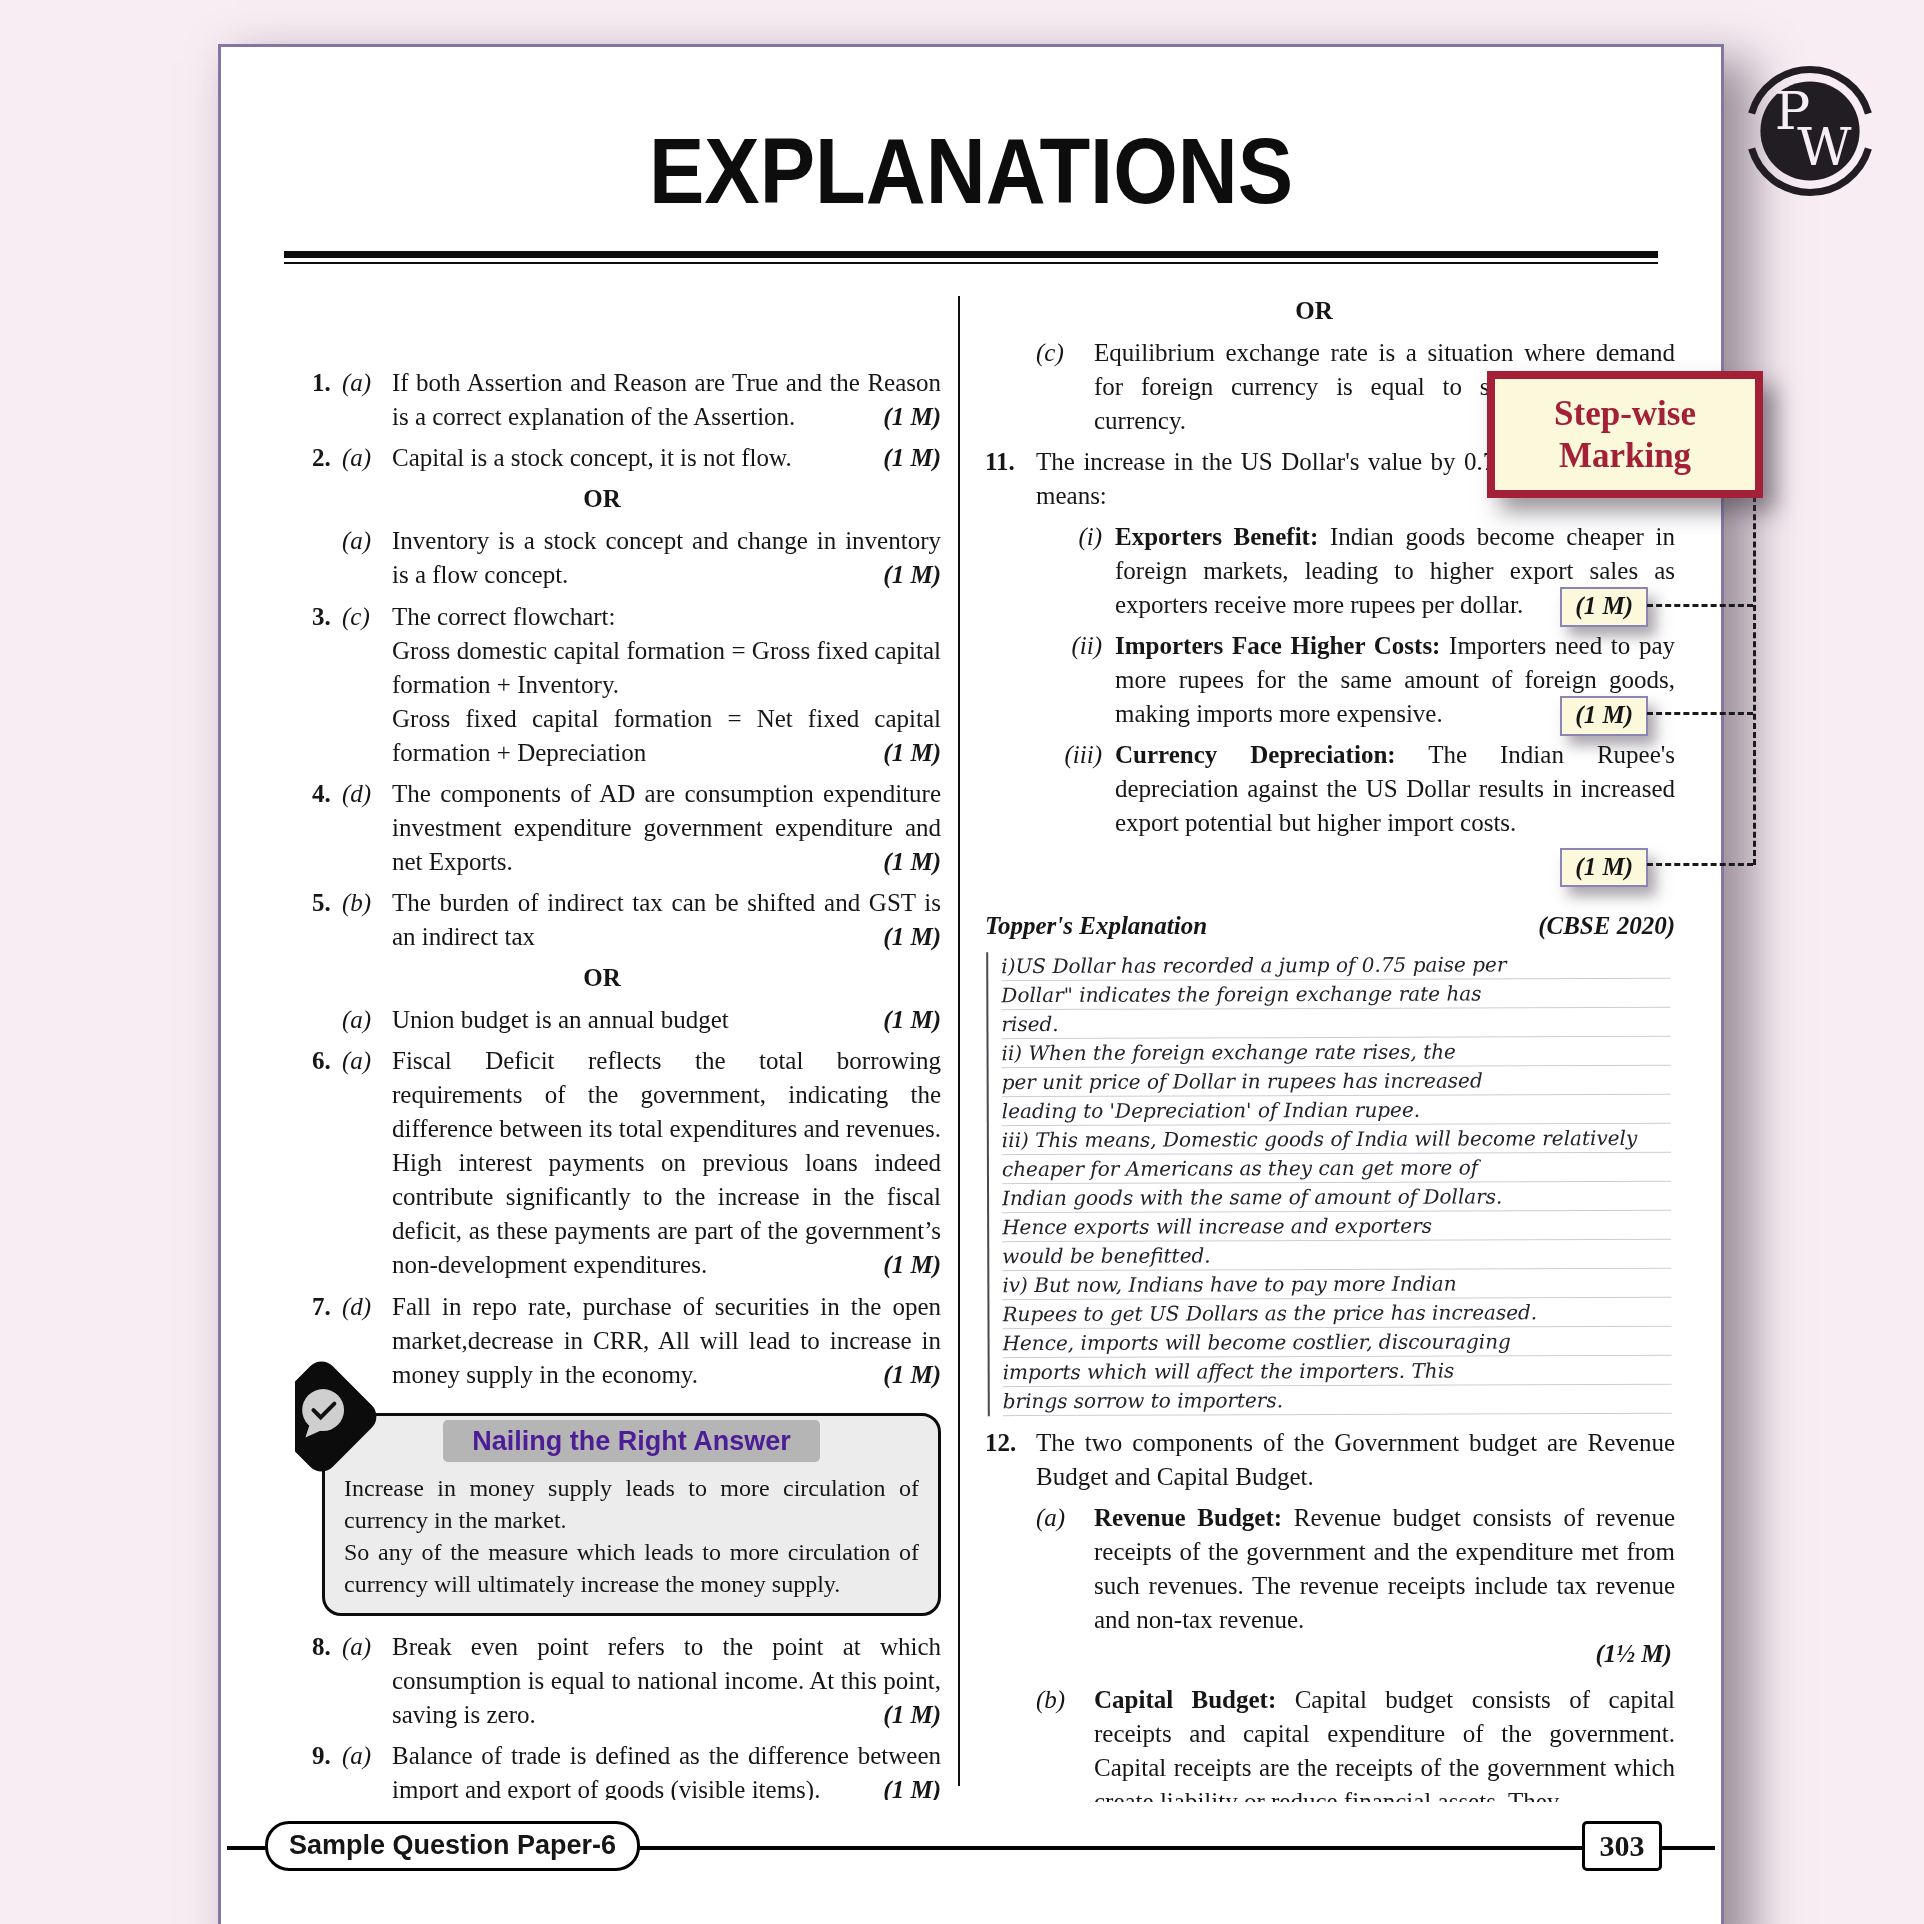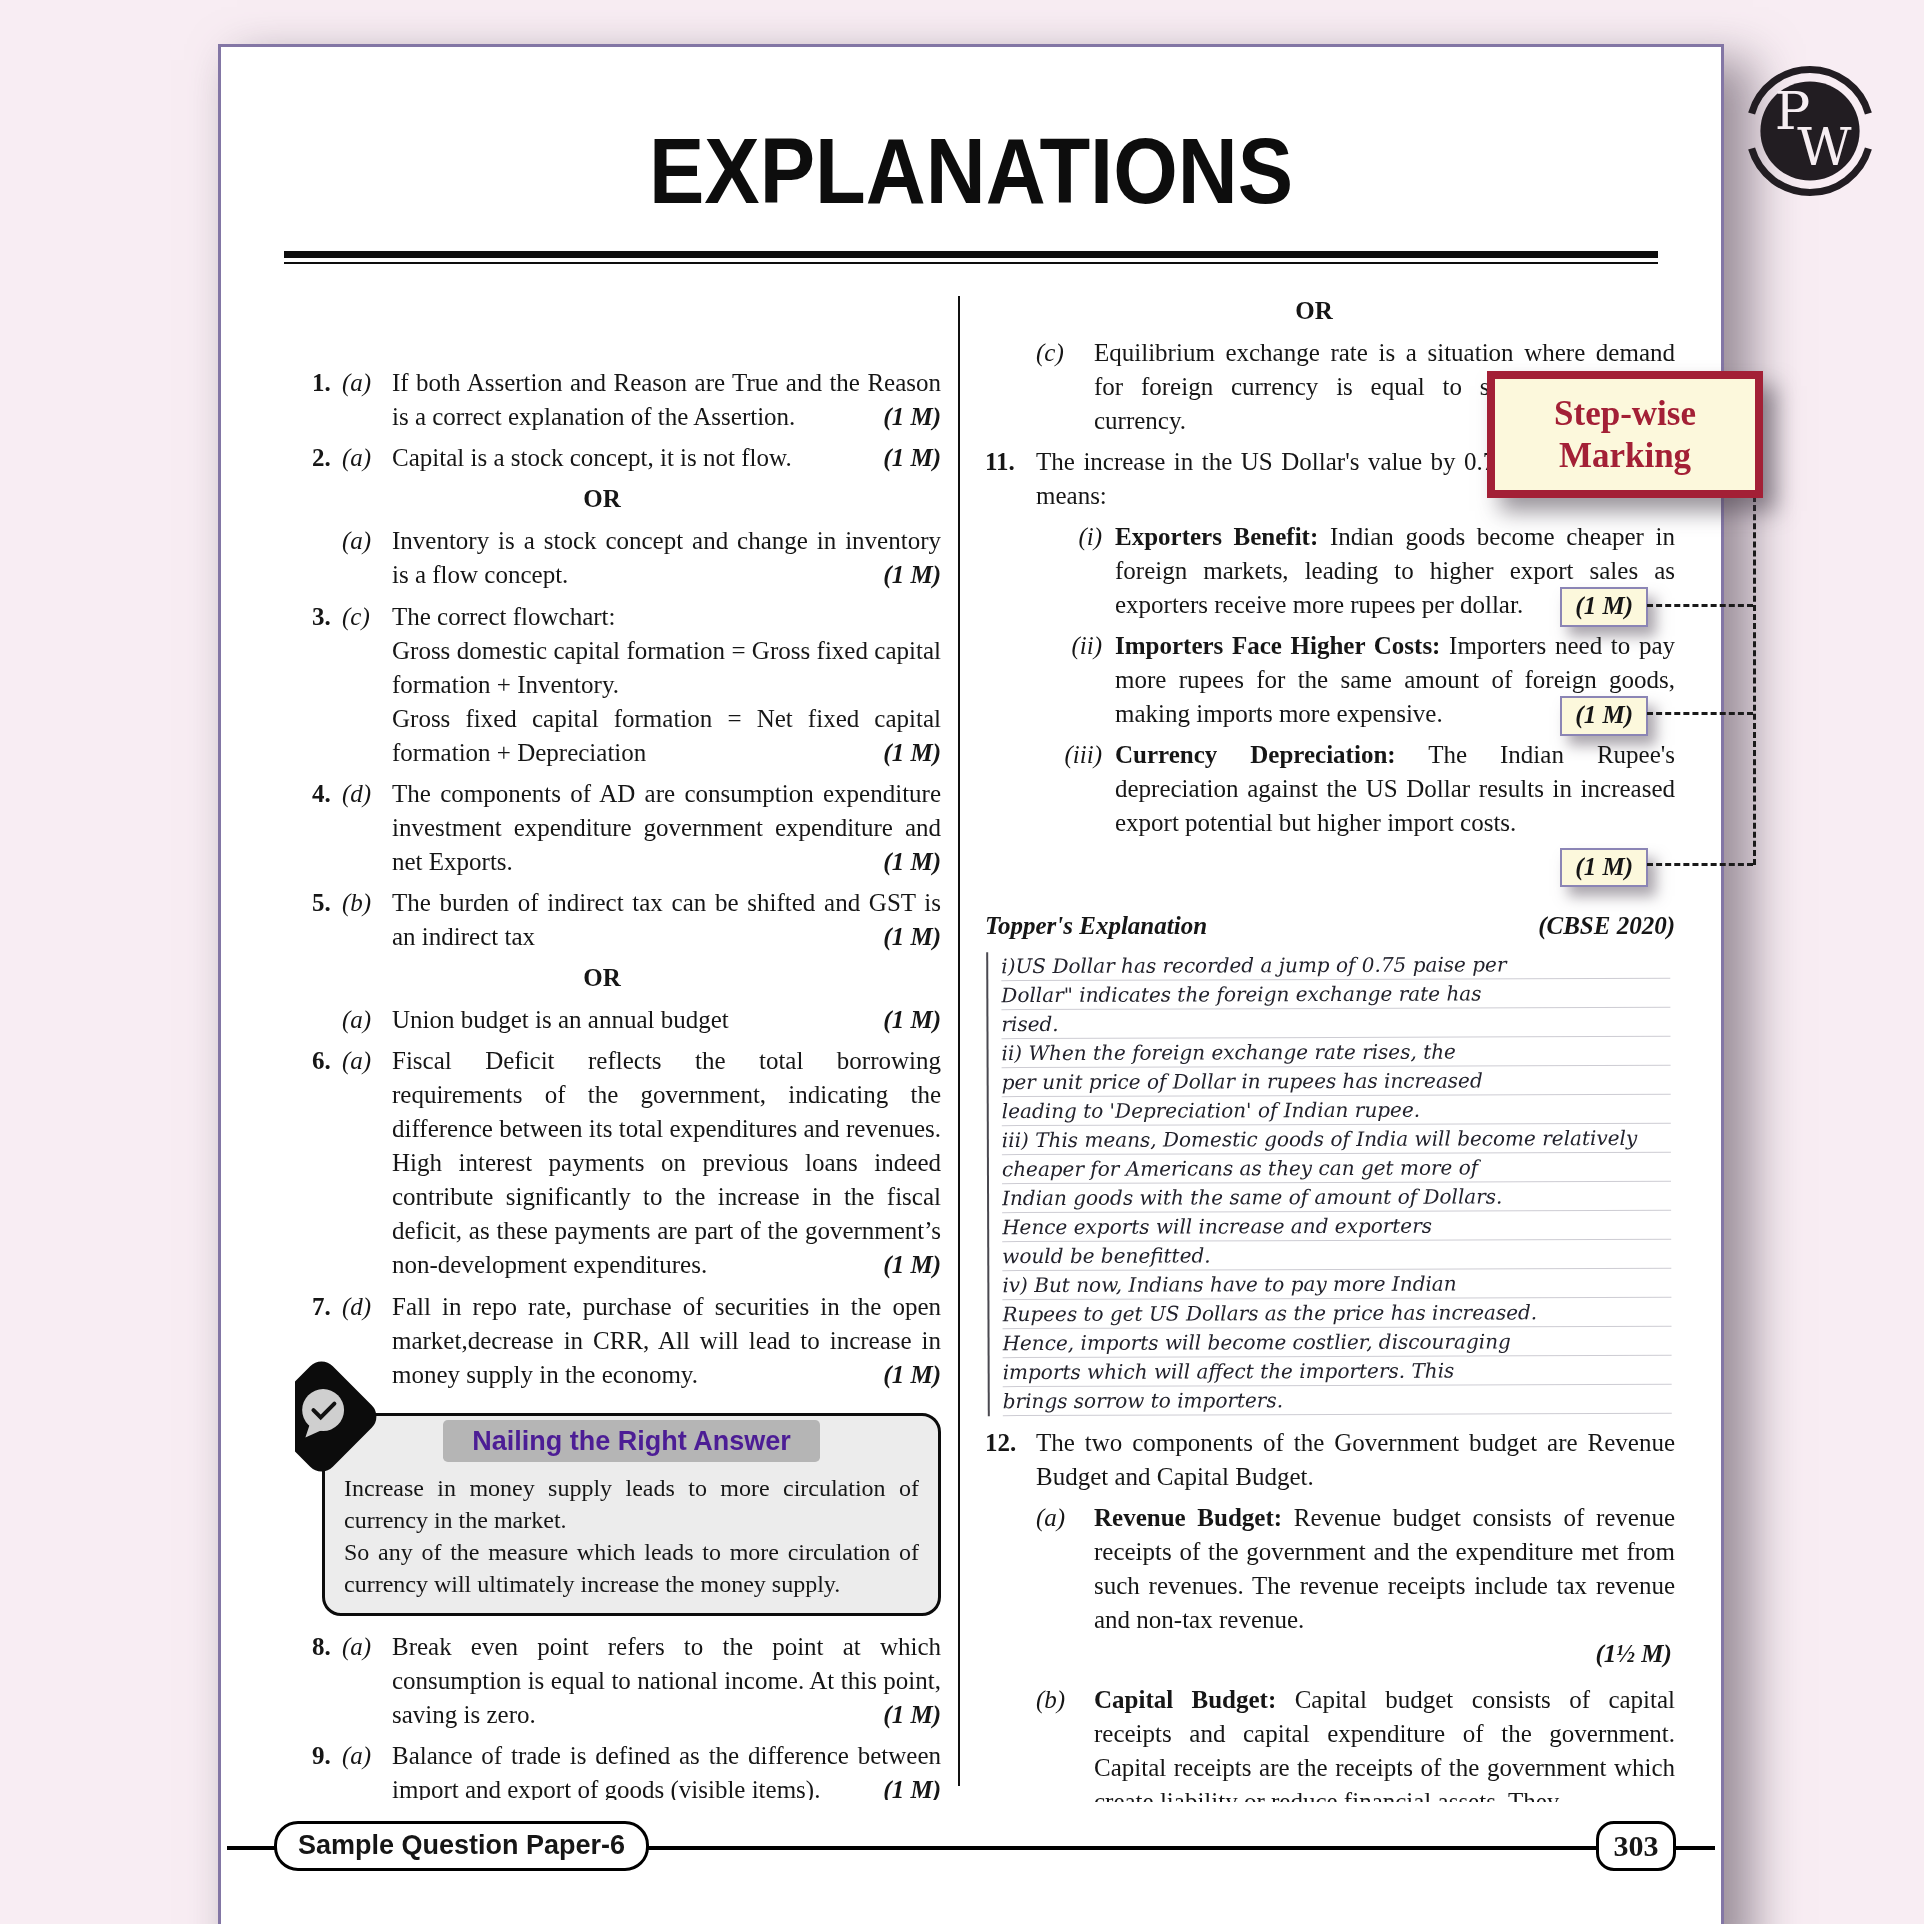--- a/index.html
+++ b/index.html
@@ -83,22 +83,22 @@
   }
   .diamond svg{transform:rotate(-45deg);}
 
   
   .footline{position:absolute;left:6.4px;right:6.4px;top:1799px;border-top:4px solid #000;}
   .pill{
     position:absolute;top:1774px;background:#fff;border:3.2px solid #000;border-radius:24px;
     font-family:"Liberation Sans", sans-serif;font-weight:bold;font-size:27px;
     padding:6.4px 21px;white-space:nowrap;
   }
-  .pill-left{left:53px;}
-  .pill-right{right:45px;border-radius:18px;font-family:"Liberation Serif",serif;font-size:30px;padding:4.8px 14.4px;margin-left:21px;}
+  .pill-left{left:44px;}
+  .pill-right{right:59px;border-radius:5px;font-family:"Liberation Serif",serif;font-size:30px;padding:4.8px 14.4px;margin-left:21px;}
 
   
   .stepbox{
     position:absolute;left:1487px;top:371px;width:276px;height:127px;z-index:40;
     background:#fcf8dc;border:8px solid #a32036;box-sizing:border-box;
     box-shadow:13px 14.4px 21px rgba(70,60,72,.55);
     display:flex;flex-direction:column;align-items:center;justify-content:center;
     font-weight:bold;font-size:35px;line-height:42px;color:#a32036;
     font-family:"Liberation Serif", serif;
   }

